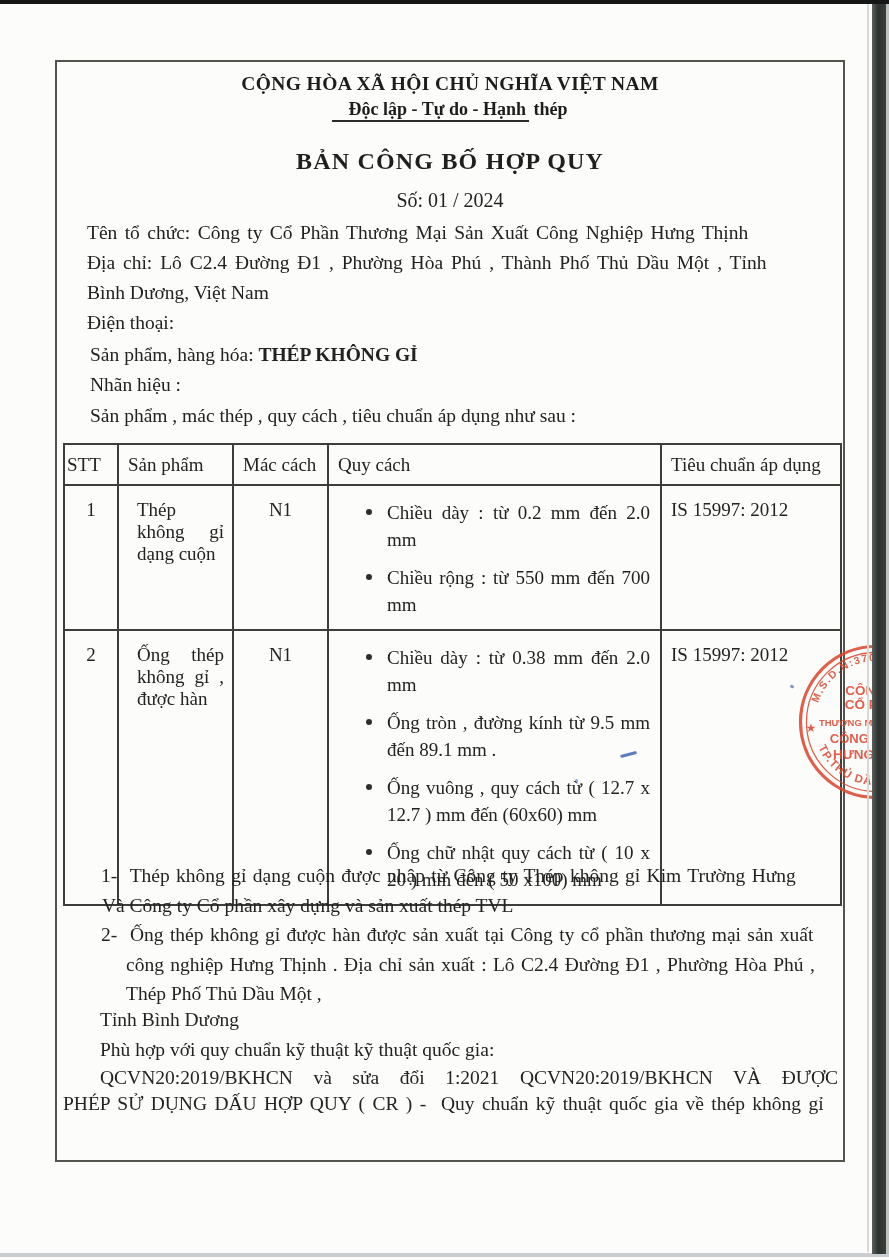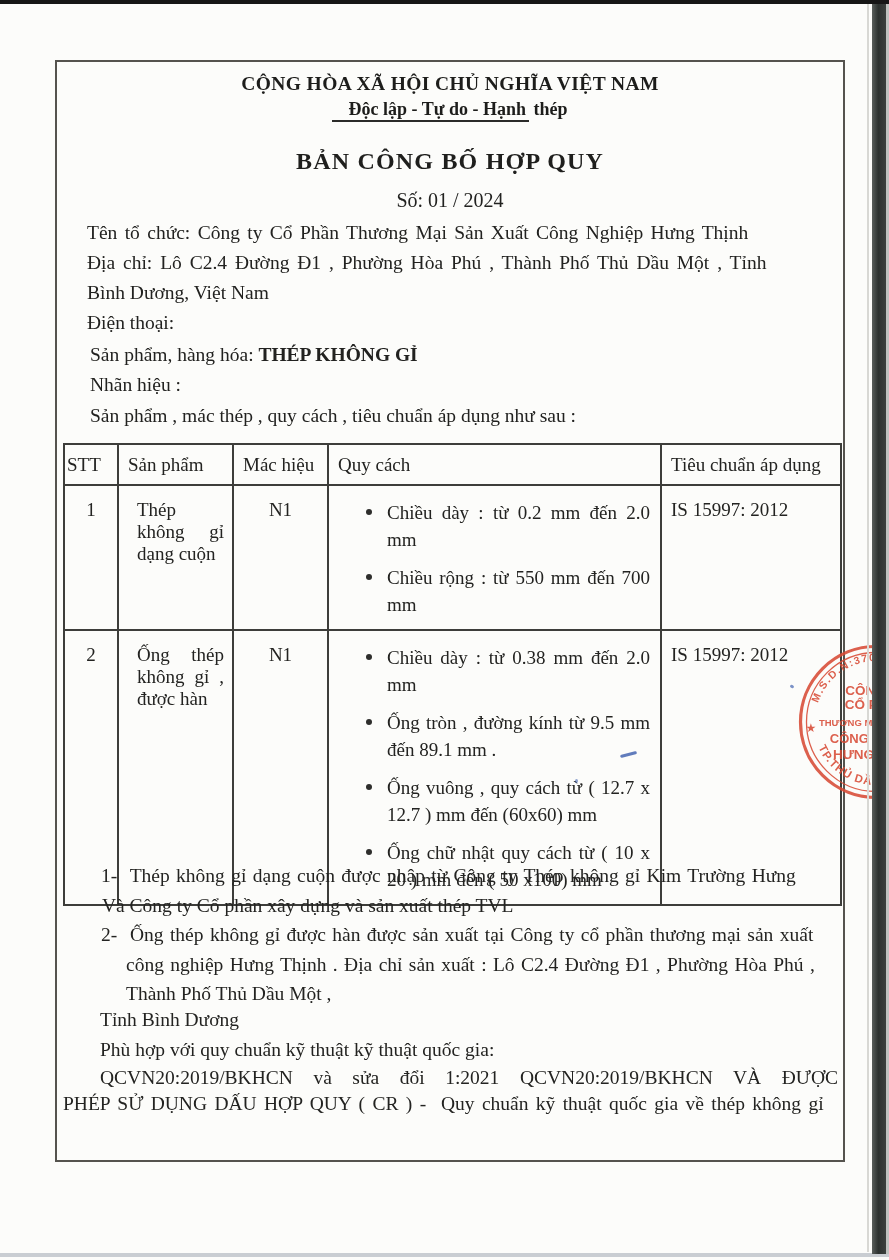--- a/index.html
+++ b/index.html
@@ -101,21 +101,21 @@
         <col style="width:54px;">
           <col style="width:115px;">
           <col style="width:95px;">
         <col style="width:333px;">
           <col style="width:180px;">
       </colgroup>
       <tbody>
           <tr>
         <th class="h c">STT</th>
         <th class="h">Sản phẩm</th>
-        <th class="h">Mác hiệu</th>
+        <th class="h">Mác cách</th>
         <th class="h">Quy cách</th>
         <th class="h">Tiêu chuẩn áp dụng</th>
       </tr>
       <tr style="height:95px;">
         <td class="stt">1</td>
         <td class="prod">Thép không gỉ dạng cuộn</td>
         <td class="grade">N1</td>
         <td class="specs">
           <div class="bullet">Chiều dày : từ 0.2 mm đến 2.0 mm</div>
           <div class="bullet">Chiều rộng : từ 550 mm đến 700 mm</div>
@@ -134,21 +134,21 @@
         </td>
         <td class="std">IS 15997: 2012</td>
       </tr>
     </tbody>
       </table>
 
     <div class="abs note pre" style="left:44px;top:803px;word-spacing:1.5px;">1-  Thép không gỉ dạng cuộn được nhập từ Công ty Thép không gỉ Kim Trường Hưng</div>
     <div class="abs note pre" style="left:45px;top:833px;">Và Công ty Cổ phần xây dựng và sản xuất thép TVL</div>
     <div class="abs note pre" style="left:44px;top:862px;word-spacing:1.5px;">2-  Ống thép không gỉ được hàn được sản xuất tại Công ty cổ phần thương mại sản xuất</div>
     <div class="abs note pre" style="left:69px;top:892px;word-spacing:1.5px;">công nghiệp Hưng Thịnh . Địa chỉ sản xuất : Lô C2.4 Đường Đ1 , Phường Hòa Phú ,</div>
-    <div class="abs note pre" style="left:69px;top:921px;">Thành Phố Thủ Dầu Một ,</div>
+    <div class="abs note pre" style="left:69px;top:921px;">Thép Phố Thủ Dầu Một ,</div>
     <div class="abs note pre" style="left:43px;top:947px;text-align:right;">Tỉnh Bình Dương</div>
     <div class="abs note pre" style="left:43px;top:977px;text-align:center;">Phù hợp với quy chuẩn kỹ thuật kỹ thuật quốc gia:</div>
     <div class="abs note just" style="left:43px;top:1005px;width:738px;">QCVN20:2019/BKHCN và sửa đổi 1:2021 QCVN20:2019/BKHCN VÀ ĐƯỢC</div>
     <div class="abs note" style="left:6px;top:1031px;width:778px;word-spacing:2.5px;white-space:pre;">PHÉP SỬ DỤNG DẤU HỢP QUY ( CR ) -  Quy chuẩn kỹ thuật quốc gia về thép không gỉ</div>
   </div>
 
   <div class="bluemark bm1"></div>
   <div class="bluemark bm2"></div>
   <div class="bluemark bm3"></div>
 

